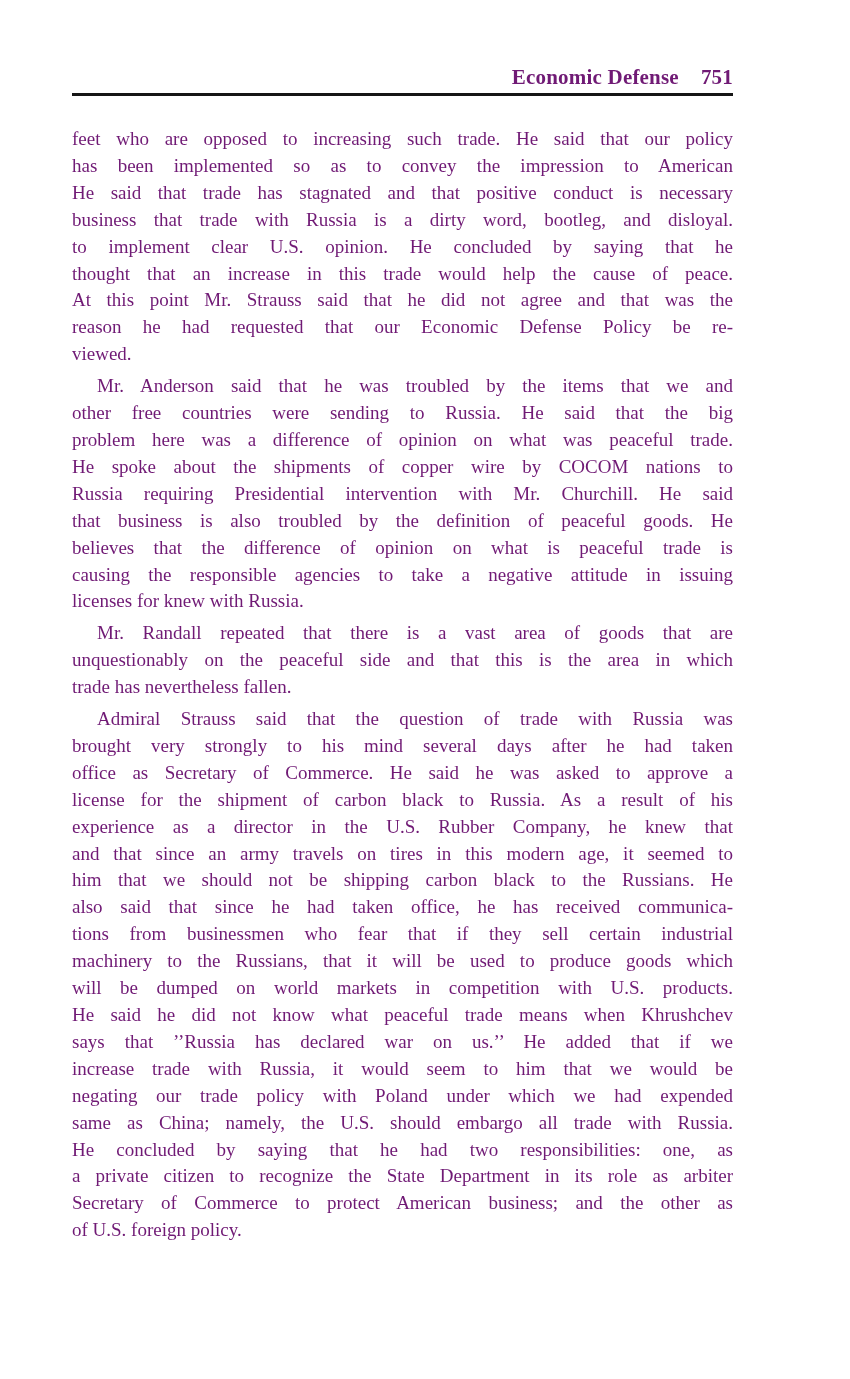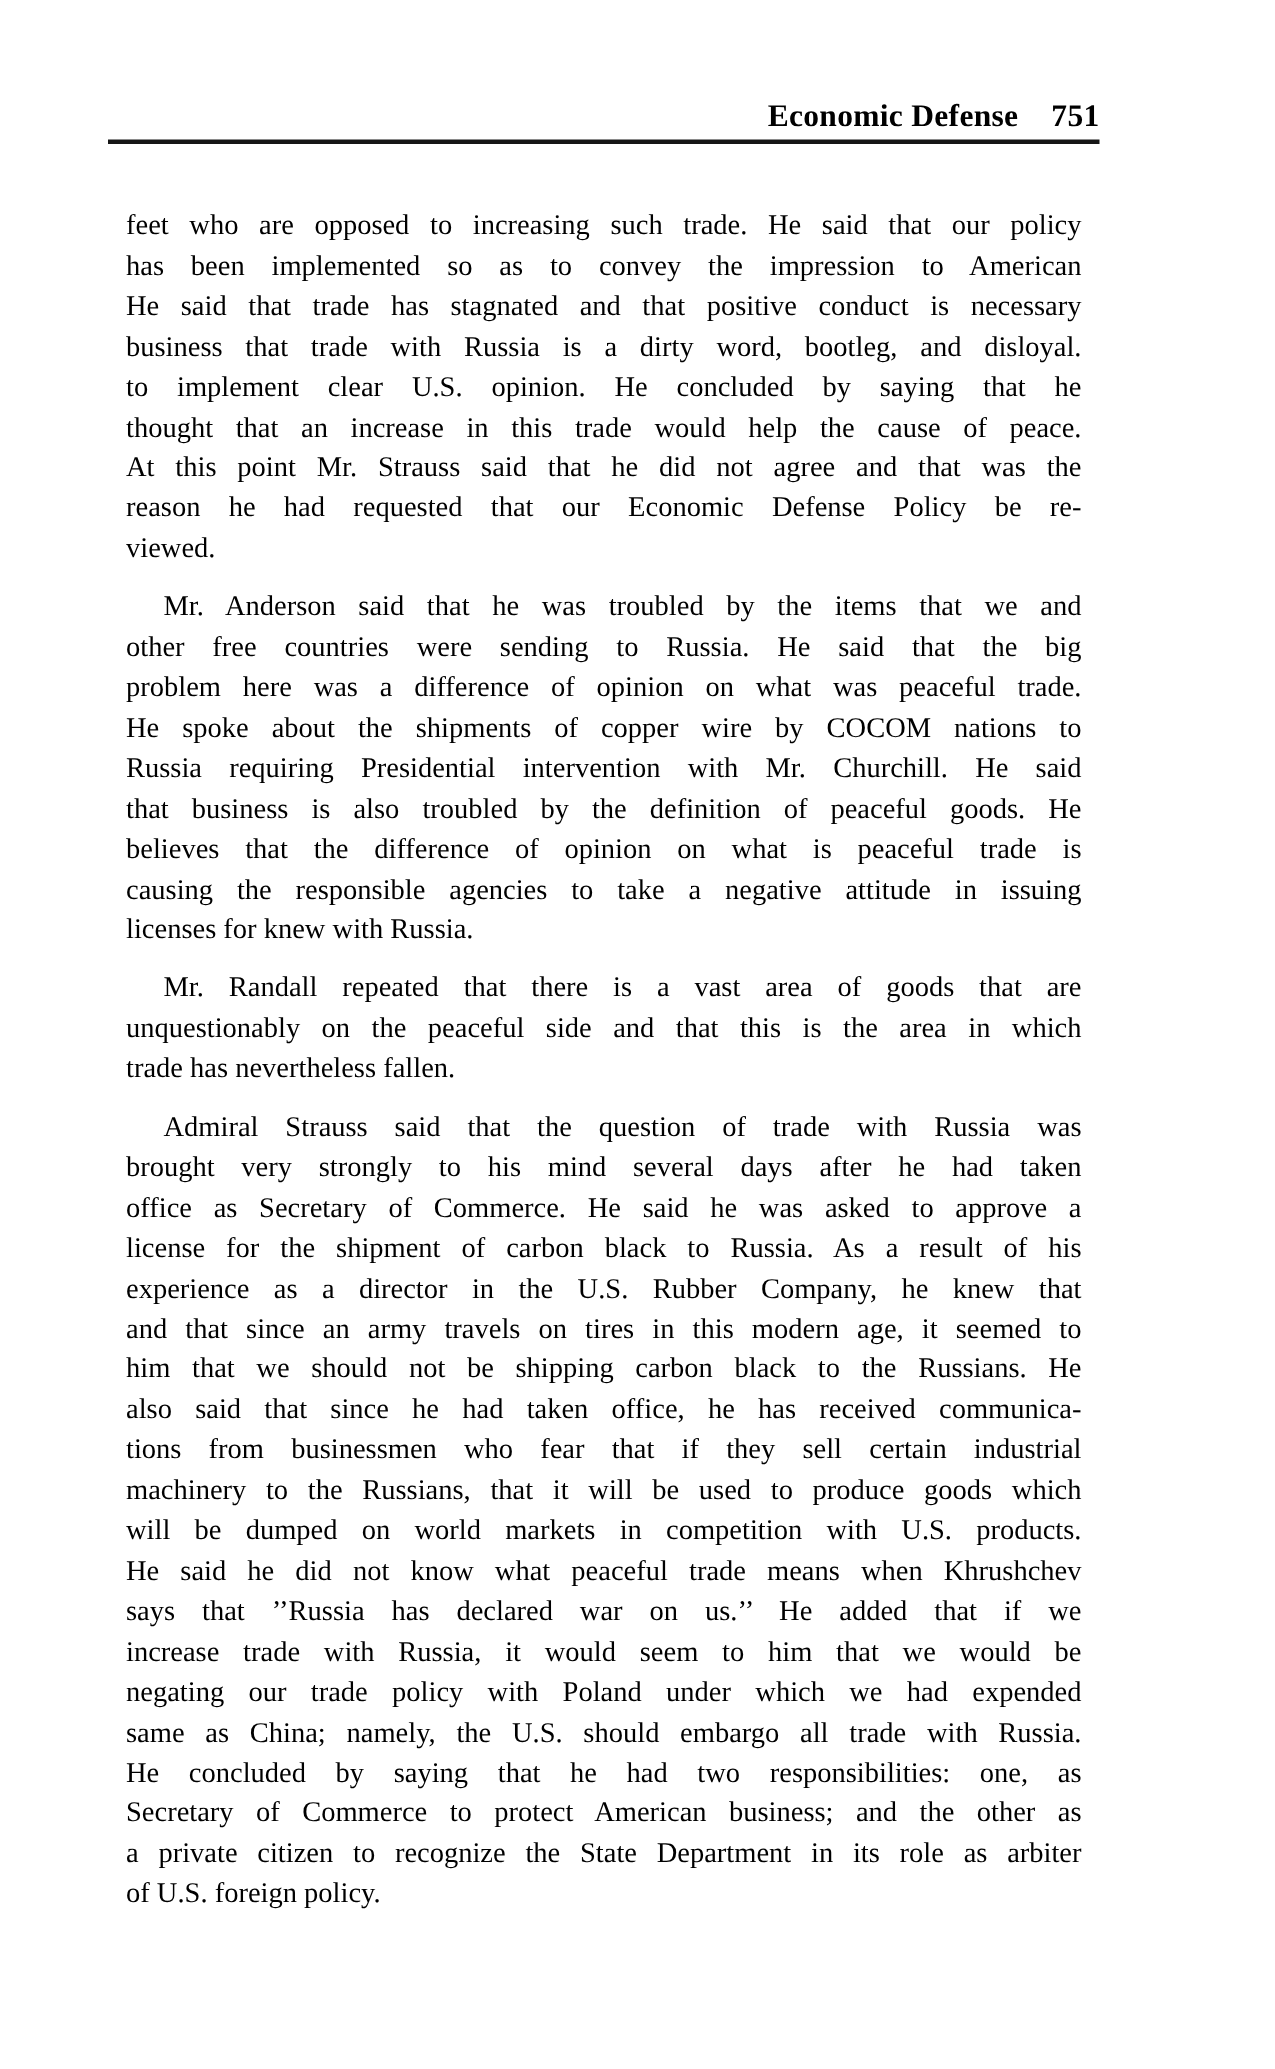--- a/index.html
+++ b/index.html
@@ -7,21 +7,21 @@
     padding: 0;
     background: #ffffff;
   }
   .sheet {
     position: relative;
     width: 850px;
     height: 1379px;
     background: #ffffff;
     overflow: hidden;
     font-family: "Liberation Serif", "DejaVu Serif", serif;
-    color: #000000;
+    color: #701a75;
   }
   .running-head {
     position: absolute;
     left: 72px;
     top: 64px;
     width: 661px;
   }
   .head-row {
     display: flex;
     justify-content: flex-end;
@@ -41,21 +41,21 @@
     margin-top: 3px;
   }
   .page-body {
     position: absolute;
     left: 72px;
     top: 126px;
     width: 661px;
     font-size: 19px;
     line-height: 26.9px;
   }
-  .para { margin: 12px; }
+  .para { margin: 0; }
   .para + .para { margin-top: 5px; }
   .line {
     text-align: justify;
     text-align-last: justify;
     white-space: normal;
   }
   .line.last {
     text-align-last: left;
   }
   .para.indent .line:first-child {
@@ -114,18 +114,18 @@
         <div class="line">also said that since he had taken office, he has received communica-</div>
         <div class="line">tions from businessmen who fear that if they sell certain industrial</div>
         <div class="line">machinery to the Russians, that it will be used to produce goods which</div>
         <div class="line">will be dumped on world markets in competition with U.S. products.</div>
         <div class="line">He said he did not know what peaceful trade means when Khrushchev</div>
         <div class="line">says that ’’Russia has declared war on us.’’ He added that if we</div>
         <div class="line">increase trade with Russia, it would seem to him that we would be</div>
         <div class="line">negating our trade policy with Poland under which we had expended</div>
         <div class="line">same as China; namely, the U.S. should embargo all trade with Russia.</div>
         <div class="line">He concluded by saying that he had two responsibilities: one, as</div>
+        <div class="line">a private citizen to recognize the State Department in its role as arbiter</div>
         <div class="line">Secretary of Commerce to protect American business; and the other as</div>
-        <div class="line">a private citizen to recognize the State Department in its role as arbiter</div>
         <div class="line last">of U.S. foreign policy.</div>
       </div>
     </div>
 </div>
 
 </body></html>

